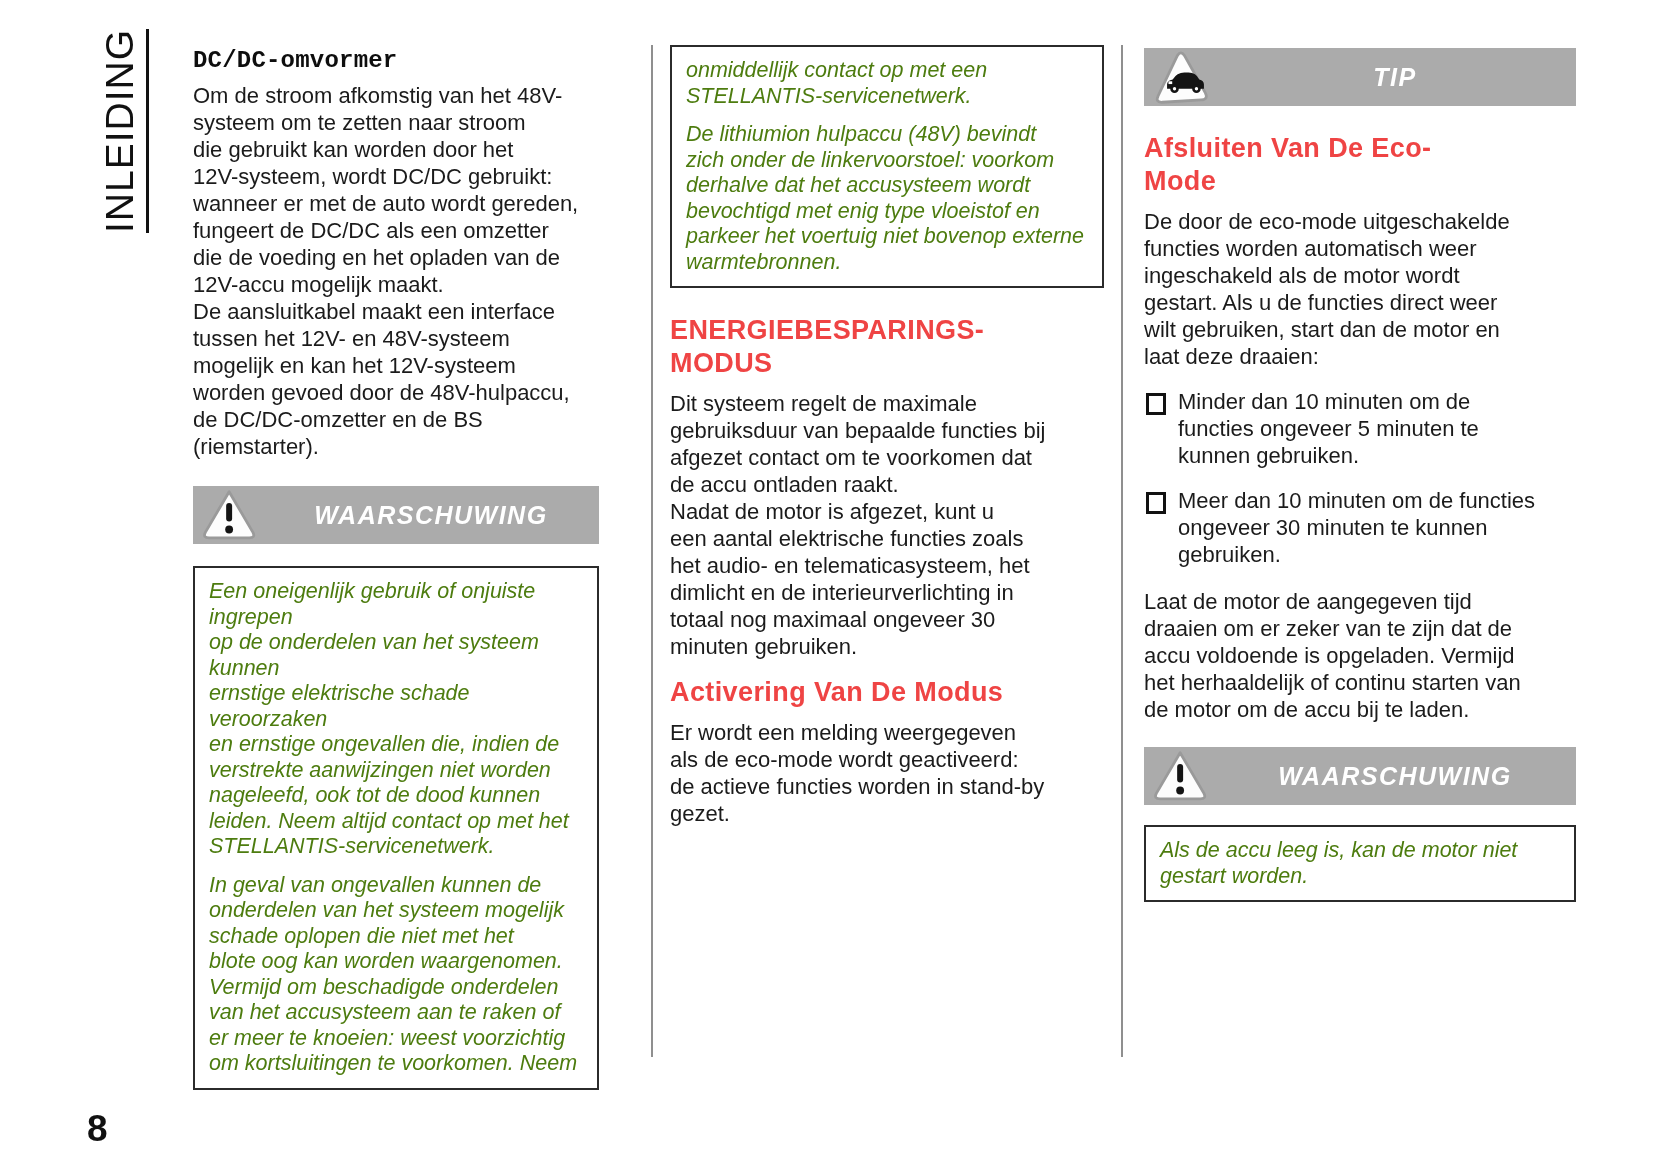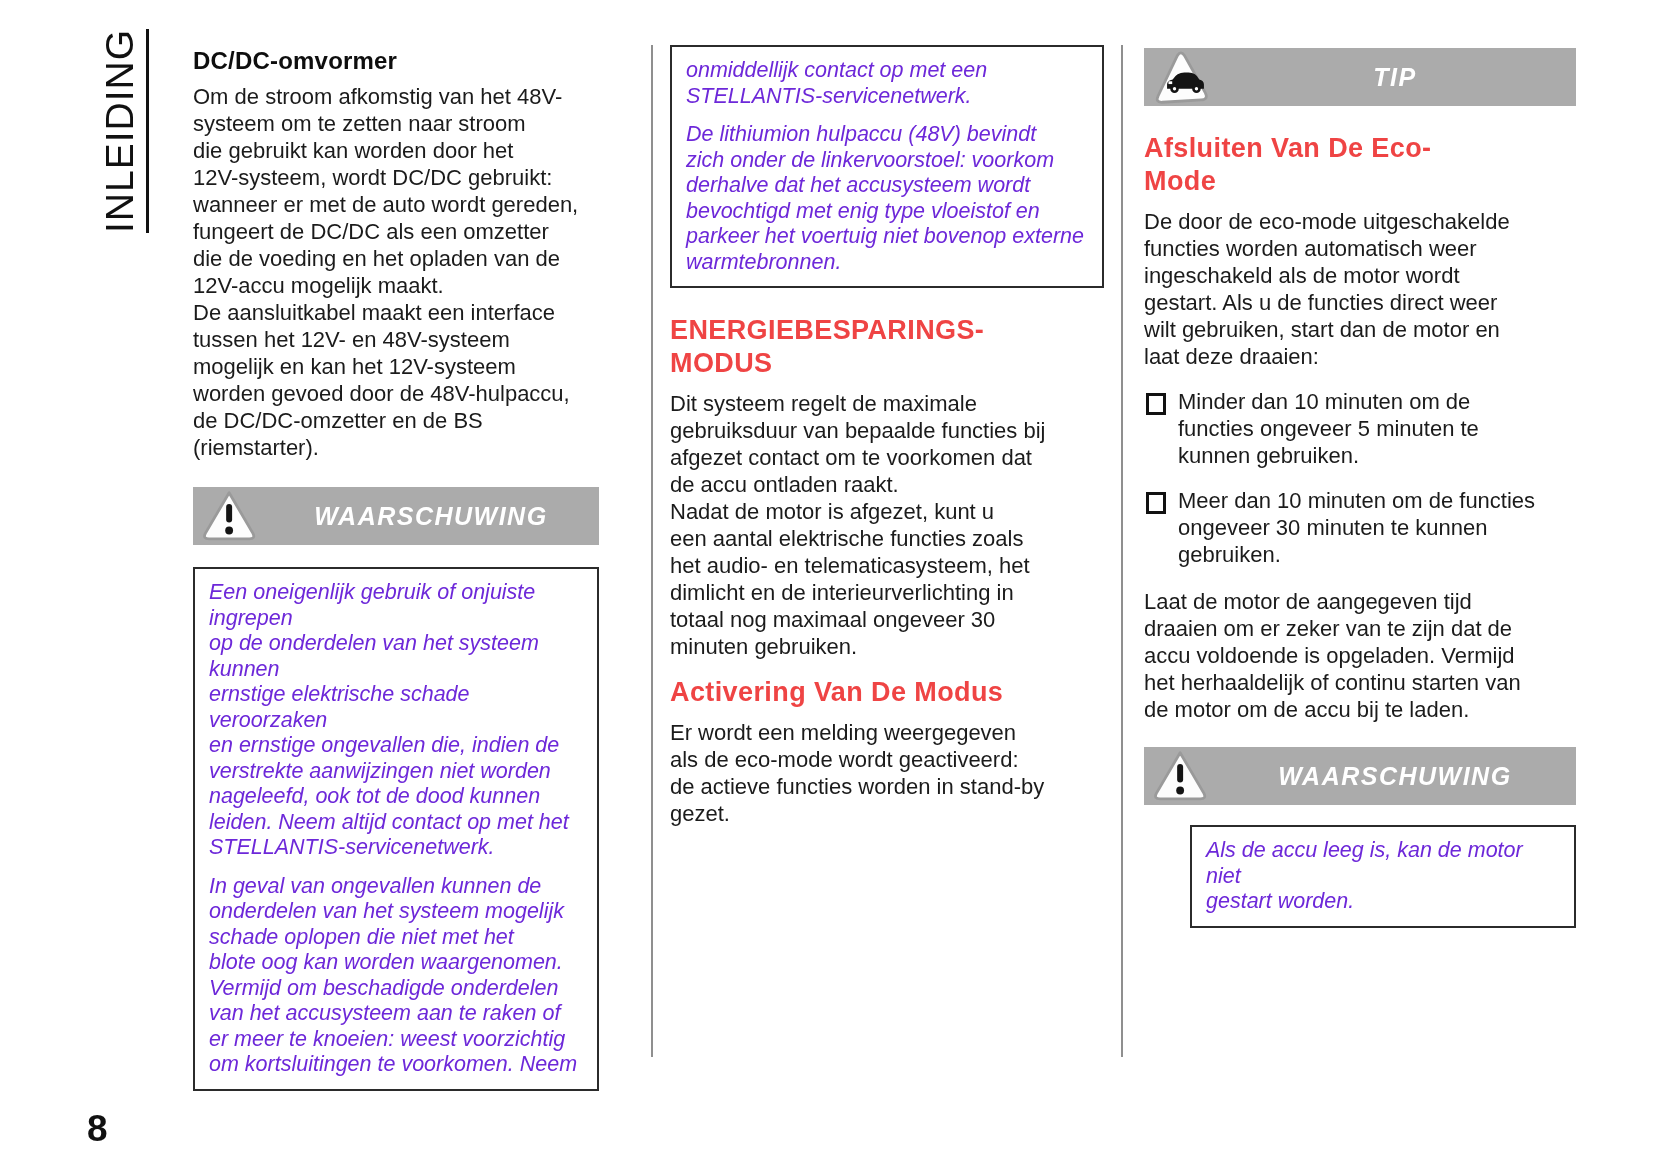--- a/index.html
+++ b/index.html
@@ -16,35 +16,35 @@
   }
   
   .vr{position:absolute;top:45px;height:1012px;width:2px;background:#8f8f8f;}
   #vr1{left:651px;} #vr2{left:1121px;}
 
   .col{position:absolute;top:45px;}
   #col1{left:193px;width:406px;}
   #col2{left:670px;width:434px;}
   #col3{left:1144px;width:432px;}
 
-  .h-small{font-size:24px;font-weight:bold;letter-spacing:.2px;margin:2px 0 8px 0;color:#0e0e0e;}
+  .h-small{font-size:24px;font-weight:bold;letter-spacing:.2px;margin:2px 0 8px 0;color:#0e0e0e;font-family:Liberation Mono, monospace;}
   .h-big{font-size:27px;font-weight:800;line-height:33px;letter-spacing:.4px;margin:26px 0 10px 0;color:#ef4444;white-space:pre-line;}
   .body{font-size:22px;line-height:27px;white-space:pre-line;}
 
   .banner{
     background:#ababab;height:58px;margin-top:26px;
     display:flex;align-items:center;position:relative;
   }
   .sign{flex:none;width:64px;height:56px;margin-left:6px;margin-top:2px;}
   .sign svg{width:100%;height:100%;display:block;}
   .blabel{flex:1;text-align:center;color:#fff;font-style:italic;font-weight:bold;font-size:25px;letter-spacing:1.5px;}
 
   .ibox{
     border:2px solid #2b2b2b;margin-top:22px;padding:11px 14px;
-    font-style:italic;font-size:21.5px;line-height:25.5px;color:#6d28d9;
+    font-style:italic;font-size:21.5px;line-height:25.5px;color:#4d7c0f;
   }
   .ibox p{margin:0 0 13px 0;white-space:pre-line;}
   .ibox p:last-child{margin-bottom:0;}
 
   .bullet{display:flex;margin-top:18px;}
   .cb{flex:none;width:14px;height:16px;border:3px solid #111;margin:5px 12px 0 2px;background:#fff;}
   .bullet .btext{font-size:22px;line-height:27px;white-space:pre-line;}
   .para2{margin-top:20px;}
   .pagenum{position:absolute;left:87px;top:1108px;font-size:37px;font-weight:bold;color:#111;}
 </style>
@@ -187,20 +187,20 @@
       <span class="sign">
         <svg viewBox="0 0 64 60">
           <path d="M30 4 L55.5 47.5 Q58.5 53.5 51.5 53.5 L8.5 53.5 Q1.5 53.5 4.5 47.5 Z" fill="#fdfdfd" stroke="#9a9a9a" stroke-width="3" stroke-linejoin="round"></path>
           <rect x="26.8" y="16" width="6.4" height="20" rx="3.2" fill="#141414"></rect>
           <circle cx="30" cy="44.5" r="4.2" fill="#141414"></circle>
         </svg>
       </span>
       <span class="blabel">WAARSCHUWING</span>
     </div>
 
-    <div class="ibox" style="margin-top:20px;margin-left:46px;">
+    <div class="ibox" style="margin-top:20px;">
       <p>Als de accu leeg is, kan de motor niet
 gestart worden.</p>
     </div>
   </div>
 
   <div class="pagenum">8</div>
 </div>
 
 </body></html>

